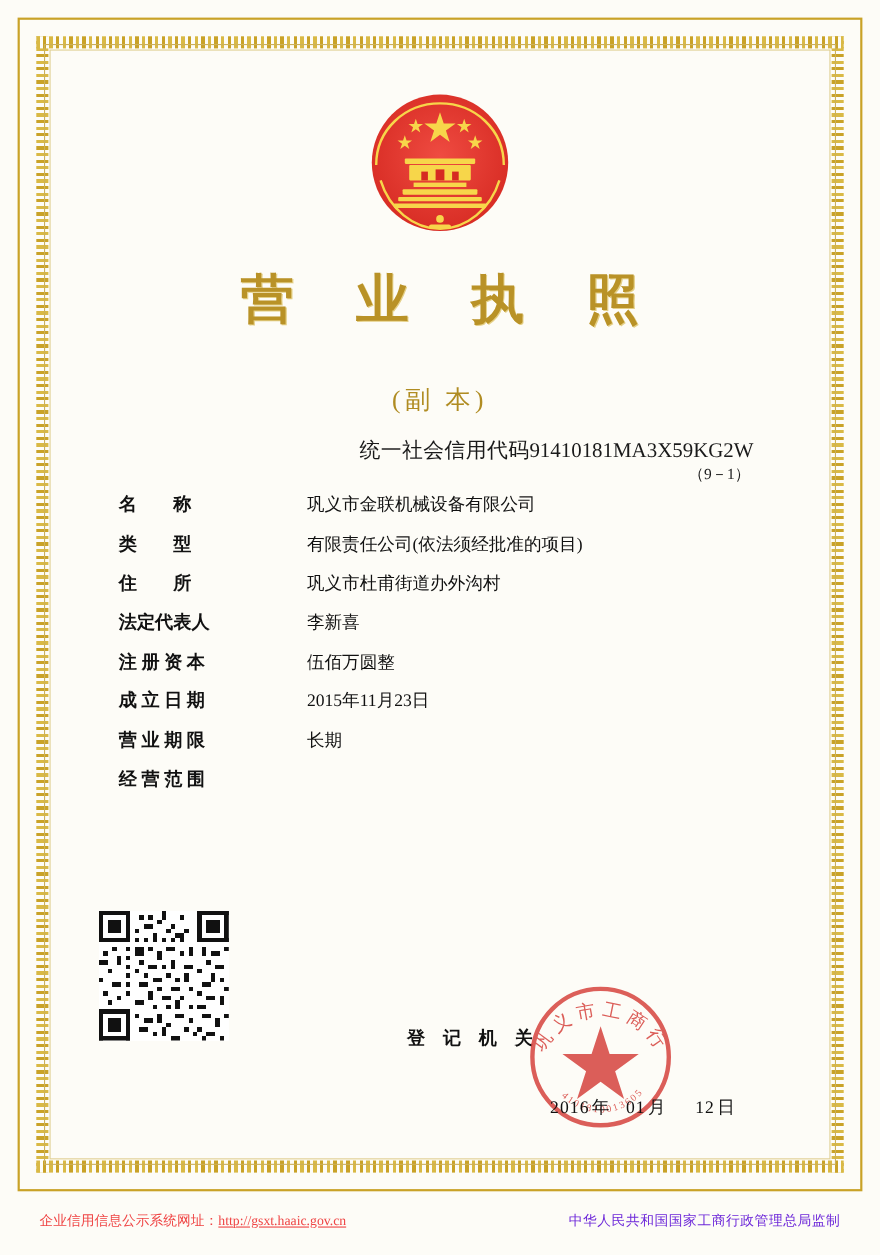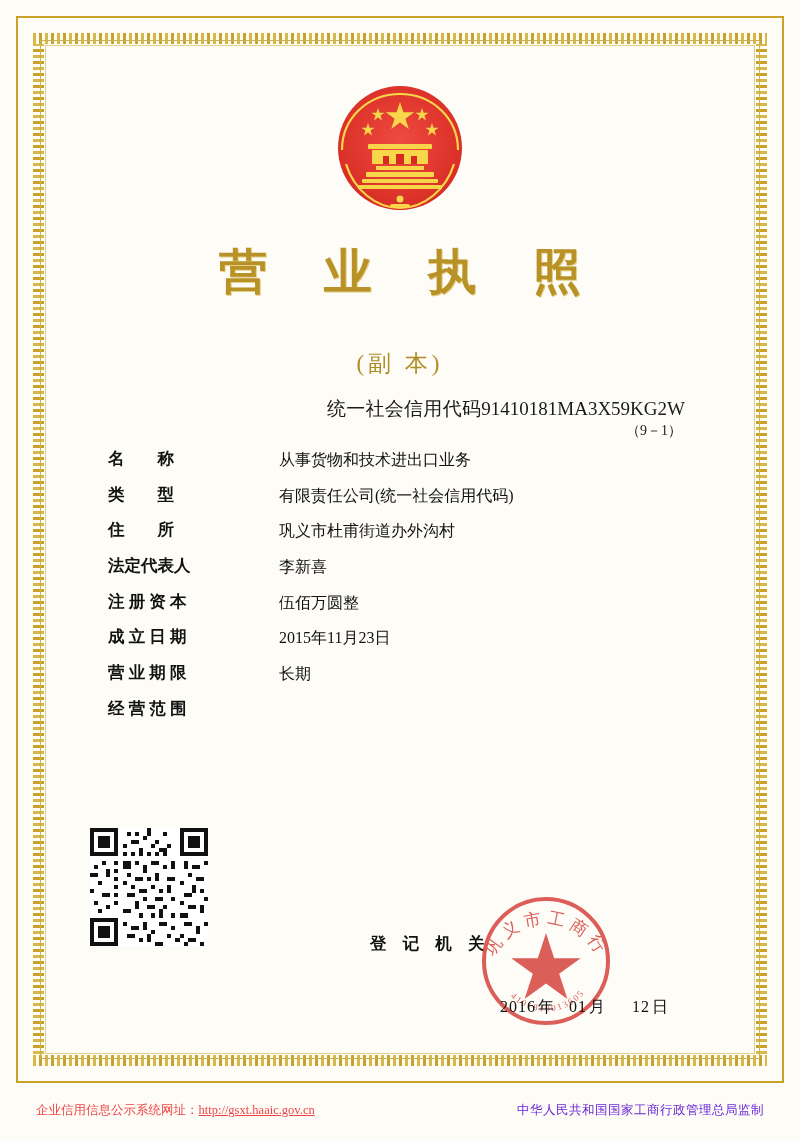--- a/index.html
+++ b/index.html
@@ -281,26 +281,26 @@
 
   <div class="credit-code">
     <span>统一社会信用代码</span><span class="code-val">91410181MA3X59KG2W</span>
   </div>
   <div class="page-index">（9－1）</div>
 
   <div class="fields">
 
     <div class="row">
       <div class="label">名　　称</div>
-      <div class="value">从事货物和技术进出口业务</div>
+      <div class="value">巩义市金联机械设备有限公司</div>
     </div>
 
     <div class="row">
       <div class="label">类　　型</div>
-      <div class="value">有限责任公司(统一社会信用代码)</div>
+      <div class="value">有限责任公司(依法须经批准的项目)</div>
     </div>
 
     <div class="row">
       <div class="label">住　　所</div>
       <div class="value">巩义市杜甫街道办外沟村</div>
     </div>
 
     <div class="row">
       <div class="label">法定代表人</div>
       <div class="value">李新喜</div>

